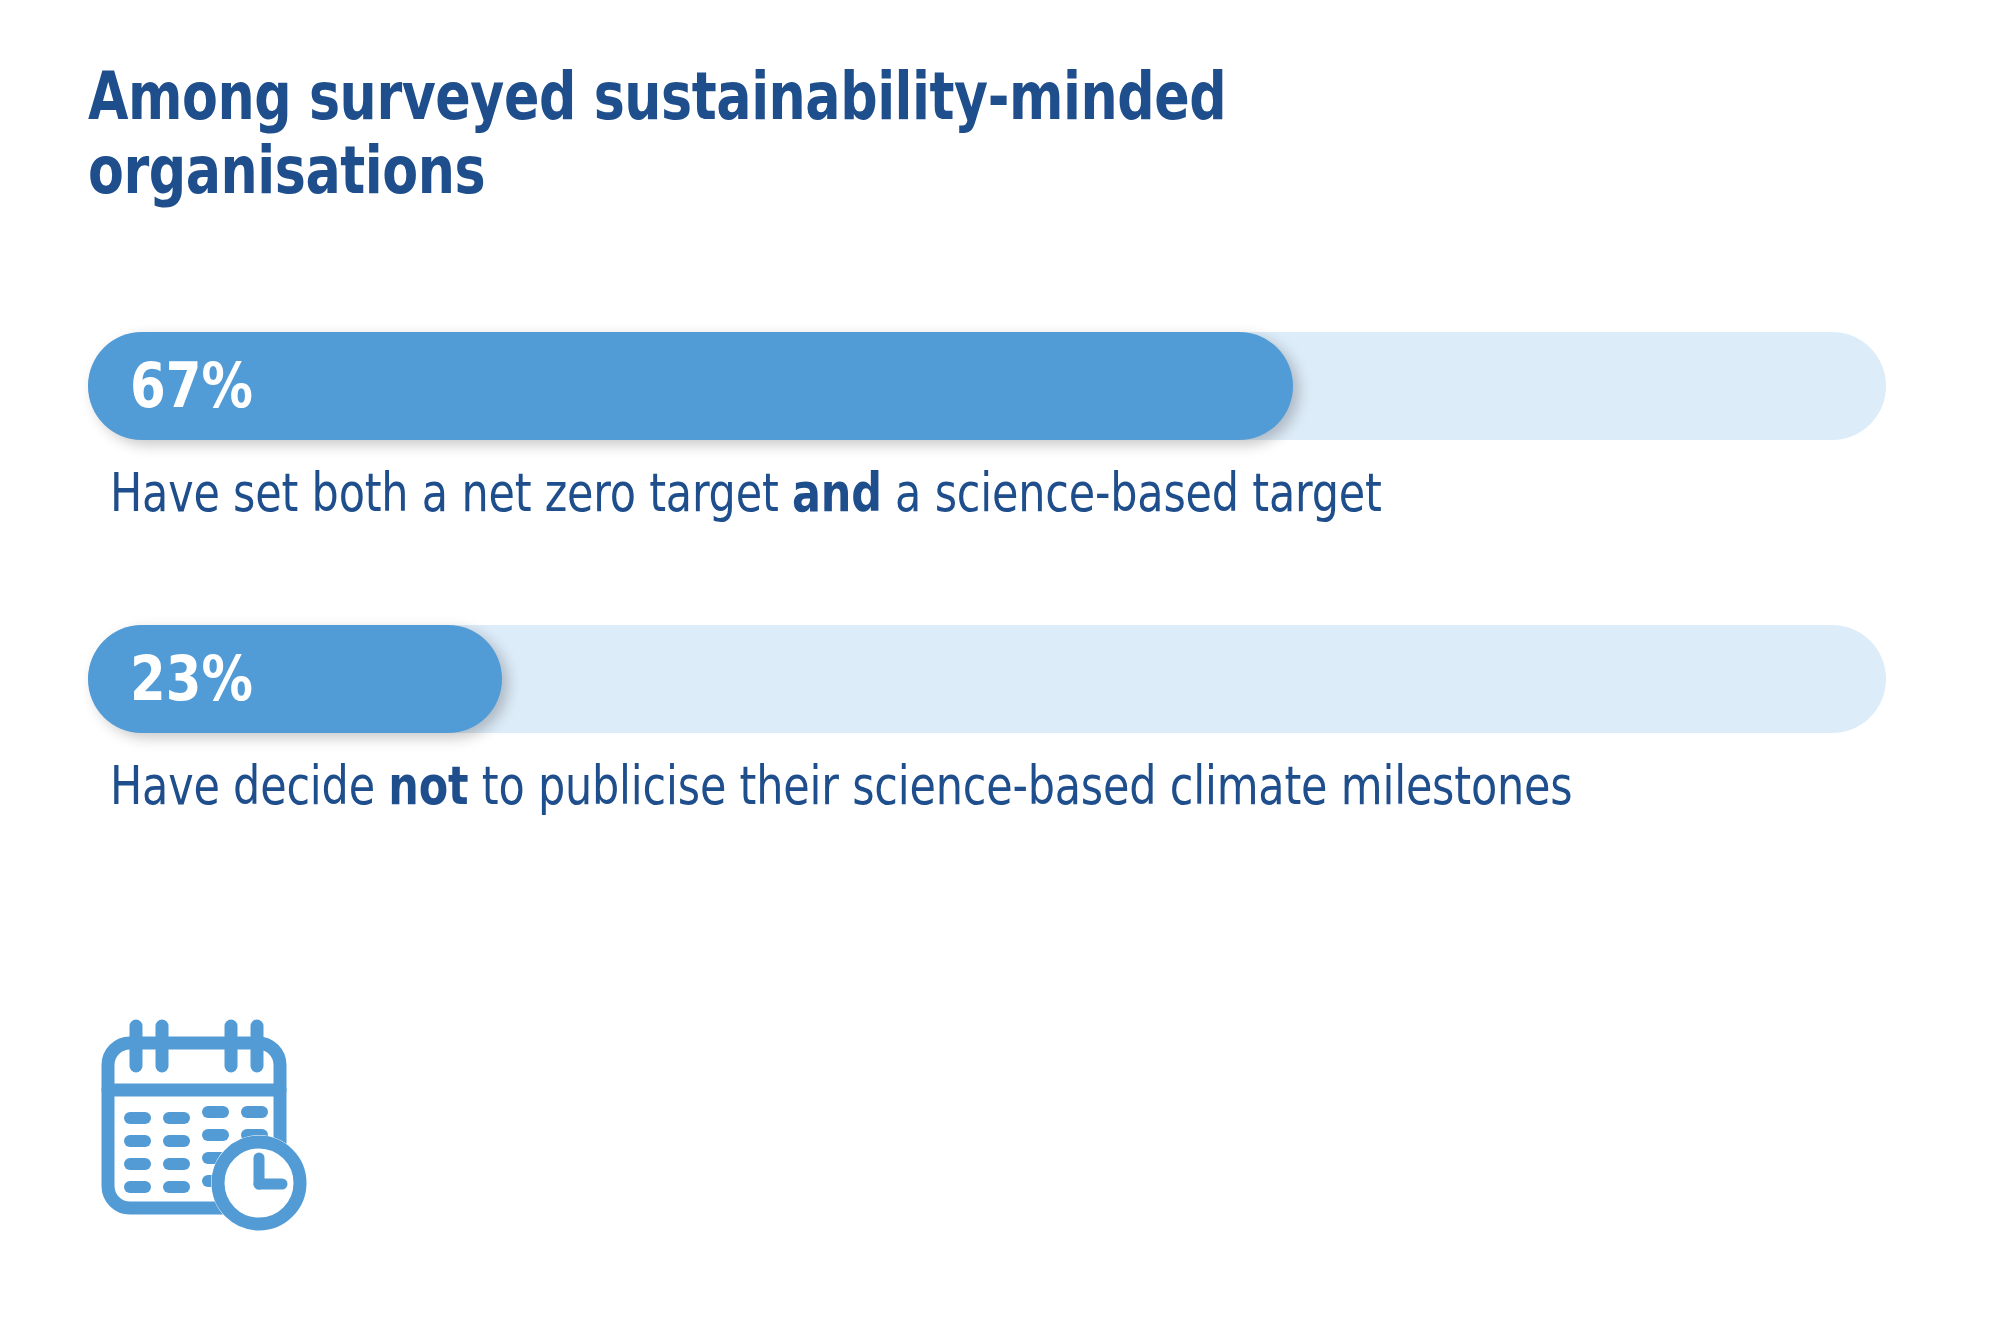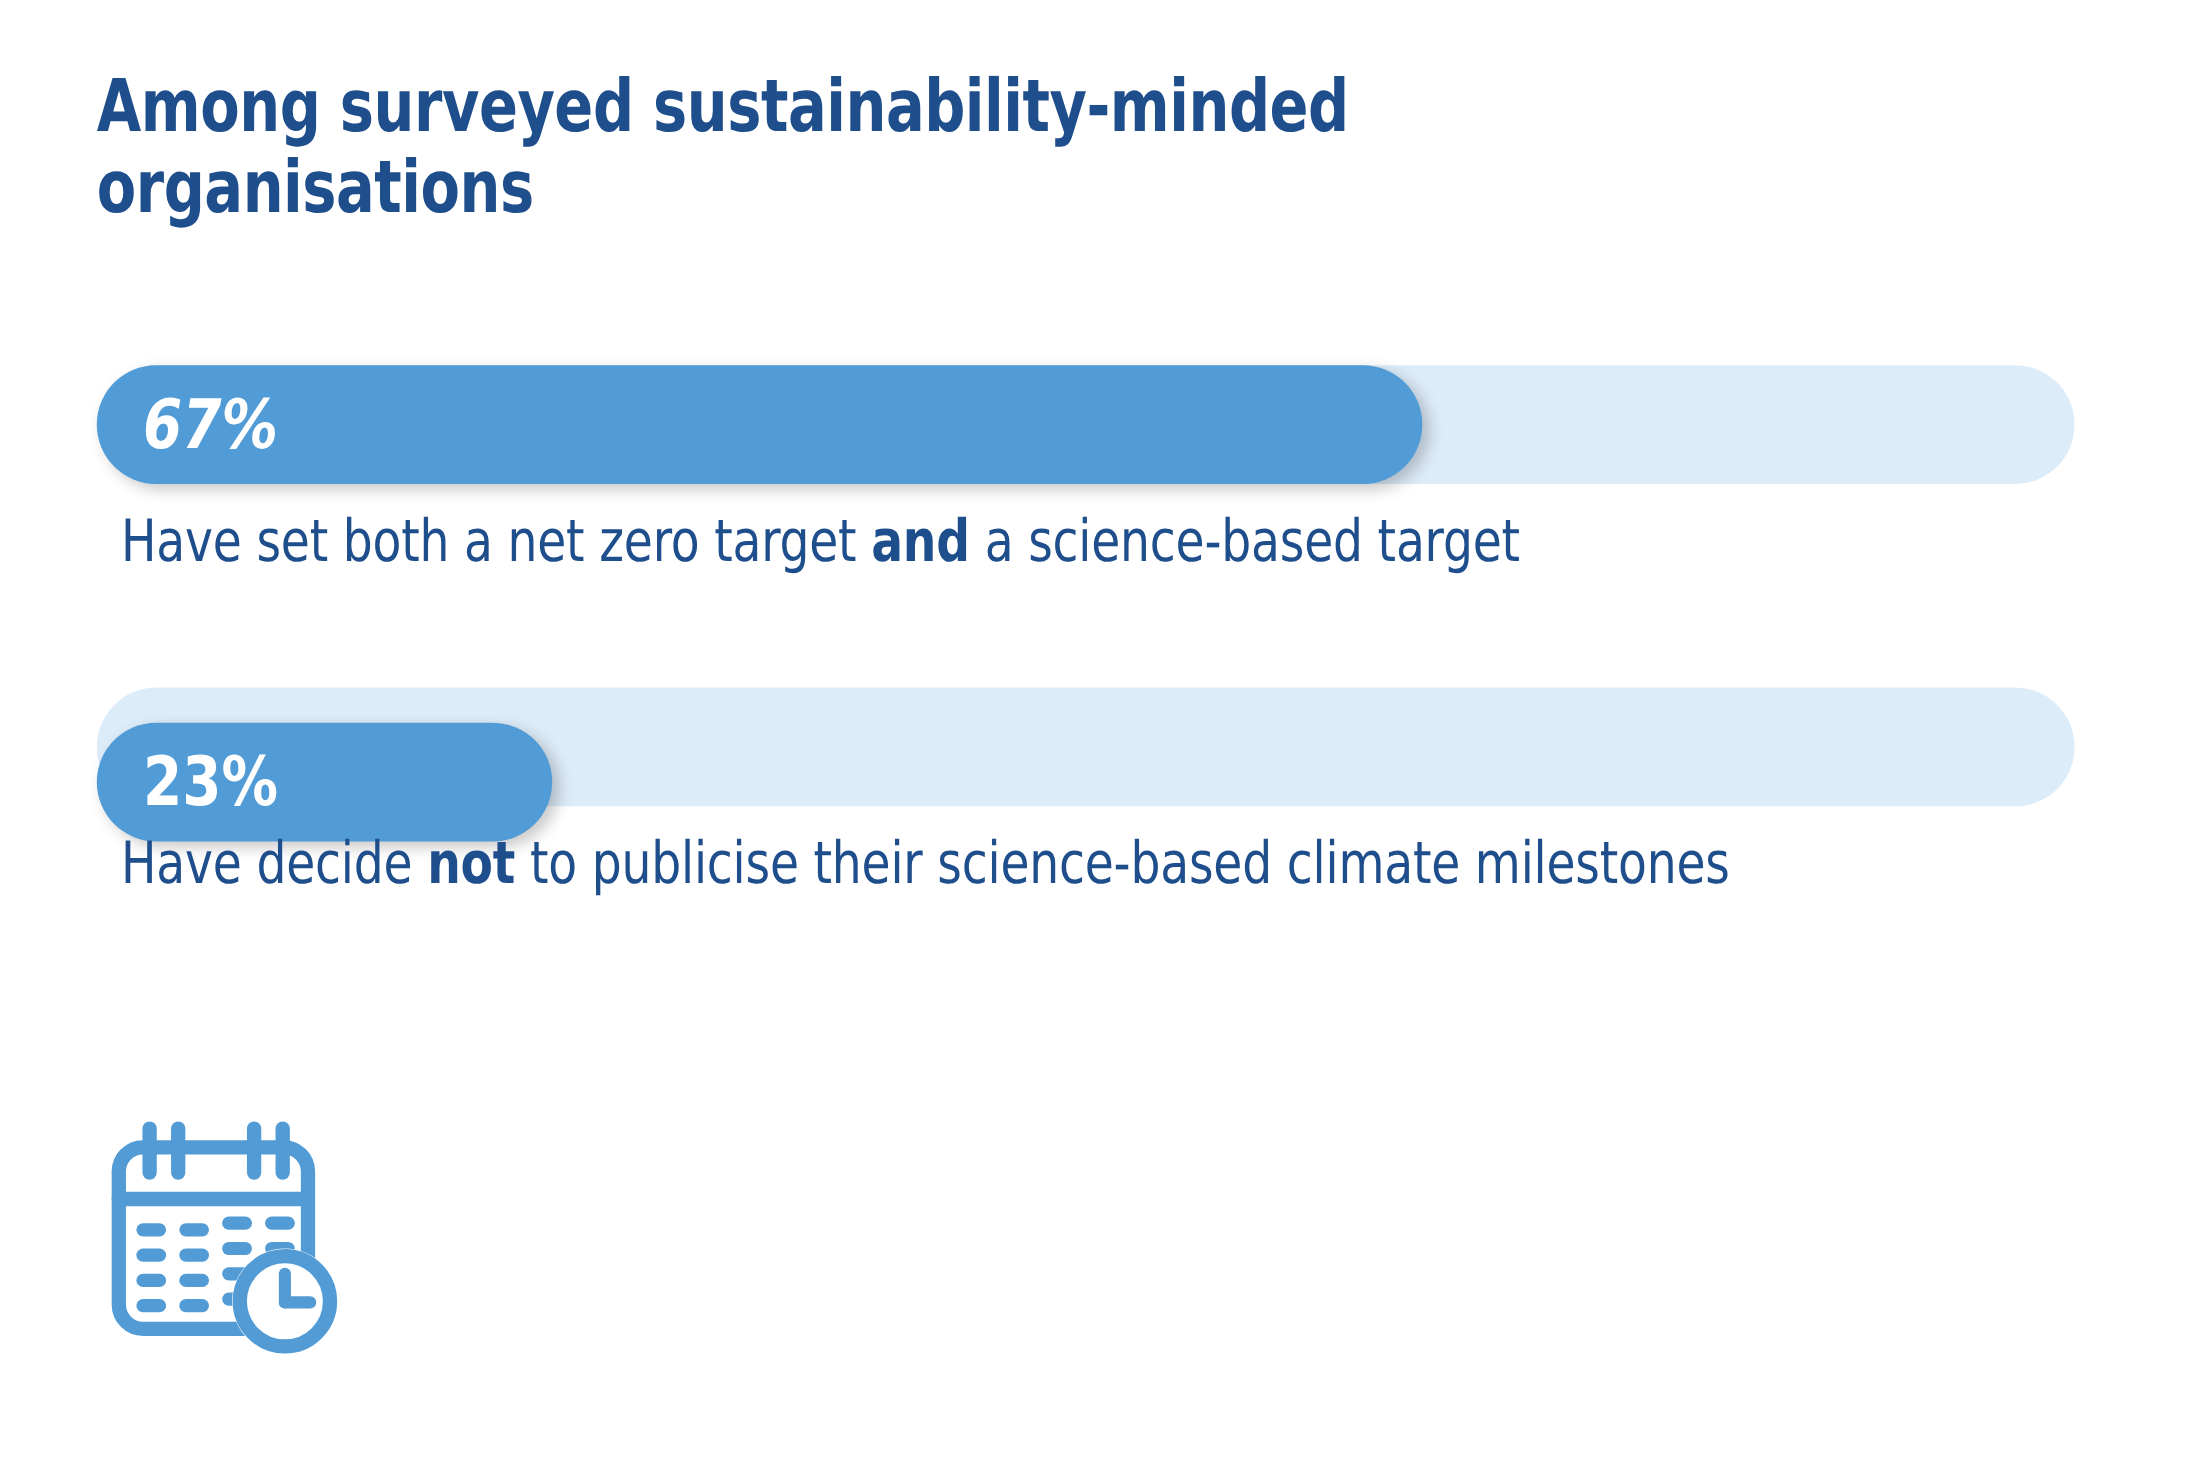--- a/index.html
+++ b/index.html
@@ -144,32 +144,32 @@
 </style>
 </head>
 <body>
 
 <div class="canvas">
 
   <div class="title">Among surveyed sustainability-minded organisations</div>
 
   <div class="stat-block" id="stat-block-0">
     <div class="bar-track">
-      <div class="bar-fill" id="bar-fill-0" style="width: 1204.66px; font-style: italic;">
+      <div class="bar-fill" id="bar-fill-0" style="width: 1204.66px;">
         <span class="bar-value">67%</span>
       </div>
     </div>
     <div class="bar-caption">
       <span>Have set both a net zero target </span><b>and</b><span> a science-based target</span>
     </div>
   </div>
 
   <div class="stat-block" id="stat-block-1">
     <div class="bar-track">
-      <div class="bar-fill" id="bar-fill-1" style="width: 413.54px; margin-top: 32px;">
+      <div class="bar-fill" id="bar-fill-1" style="width: 413.54px;">
         <span class="bar-value">23%</span>
       </div>
     </div>
     <div class="bar-caption">
       <span>Have decide </span><b>not</b><span> to publicise their science-based climate milestones</span>
     </div>
   </div>
 
   <div class="footer">
     <span class="calendar-icon">

